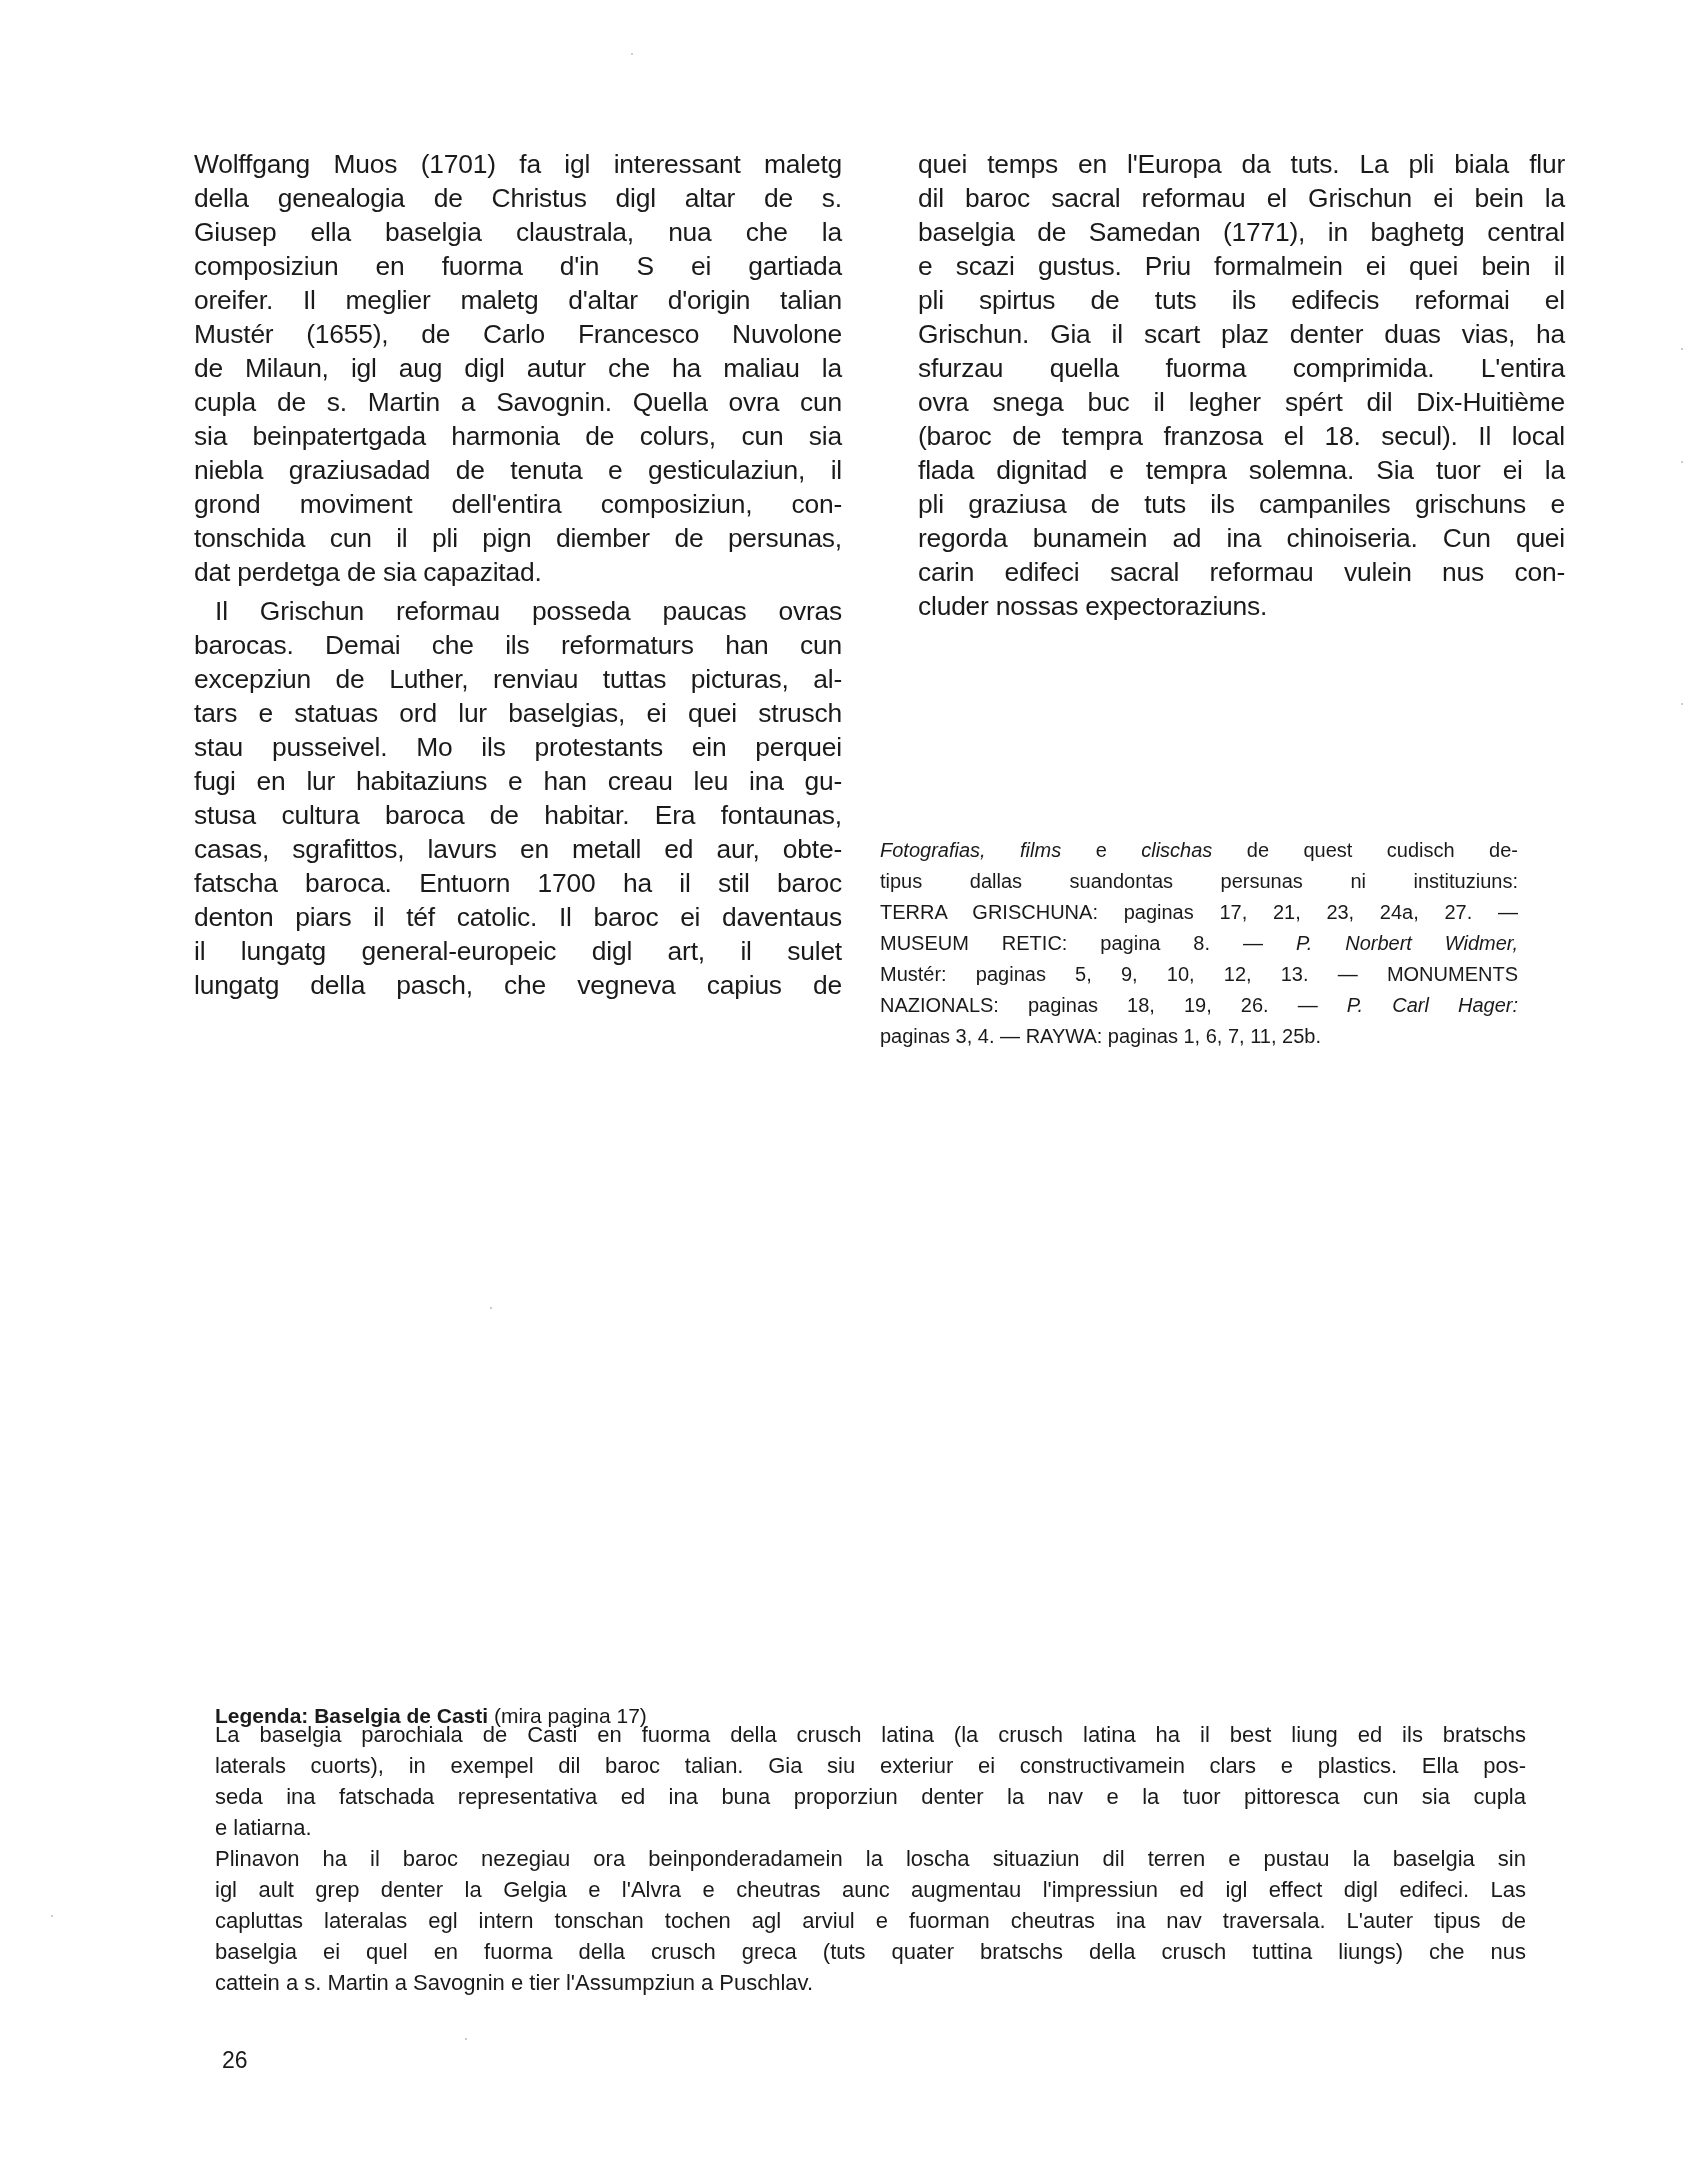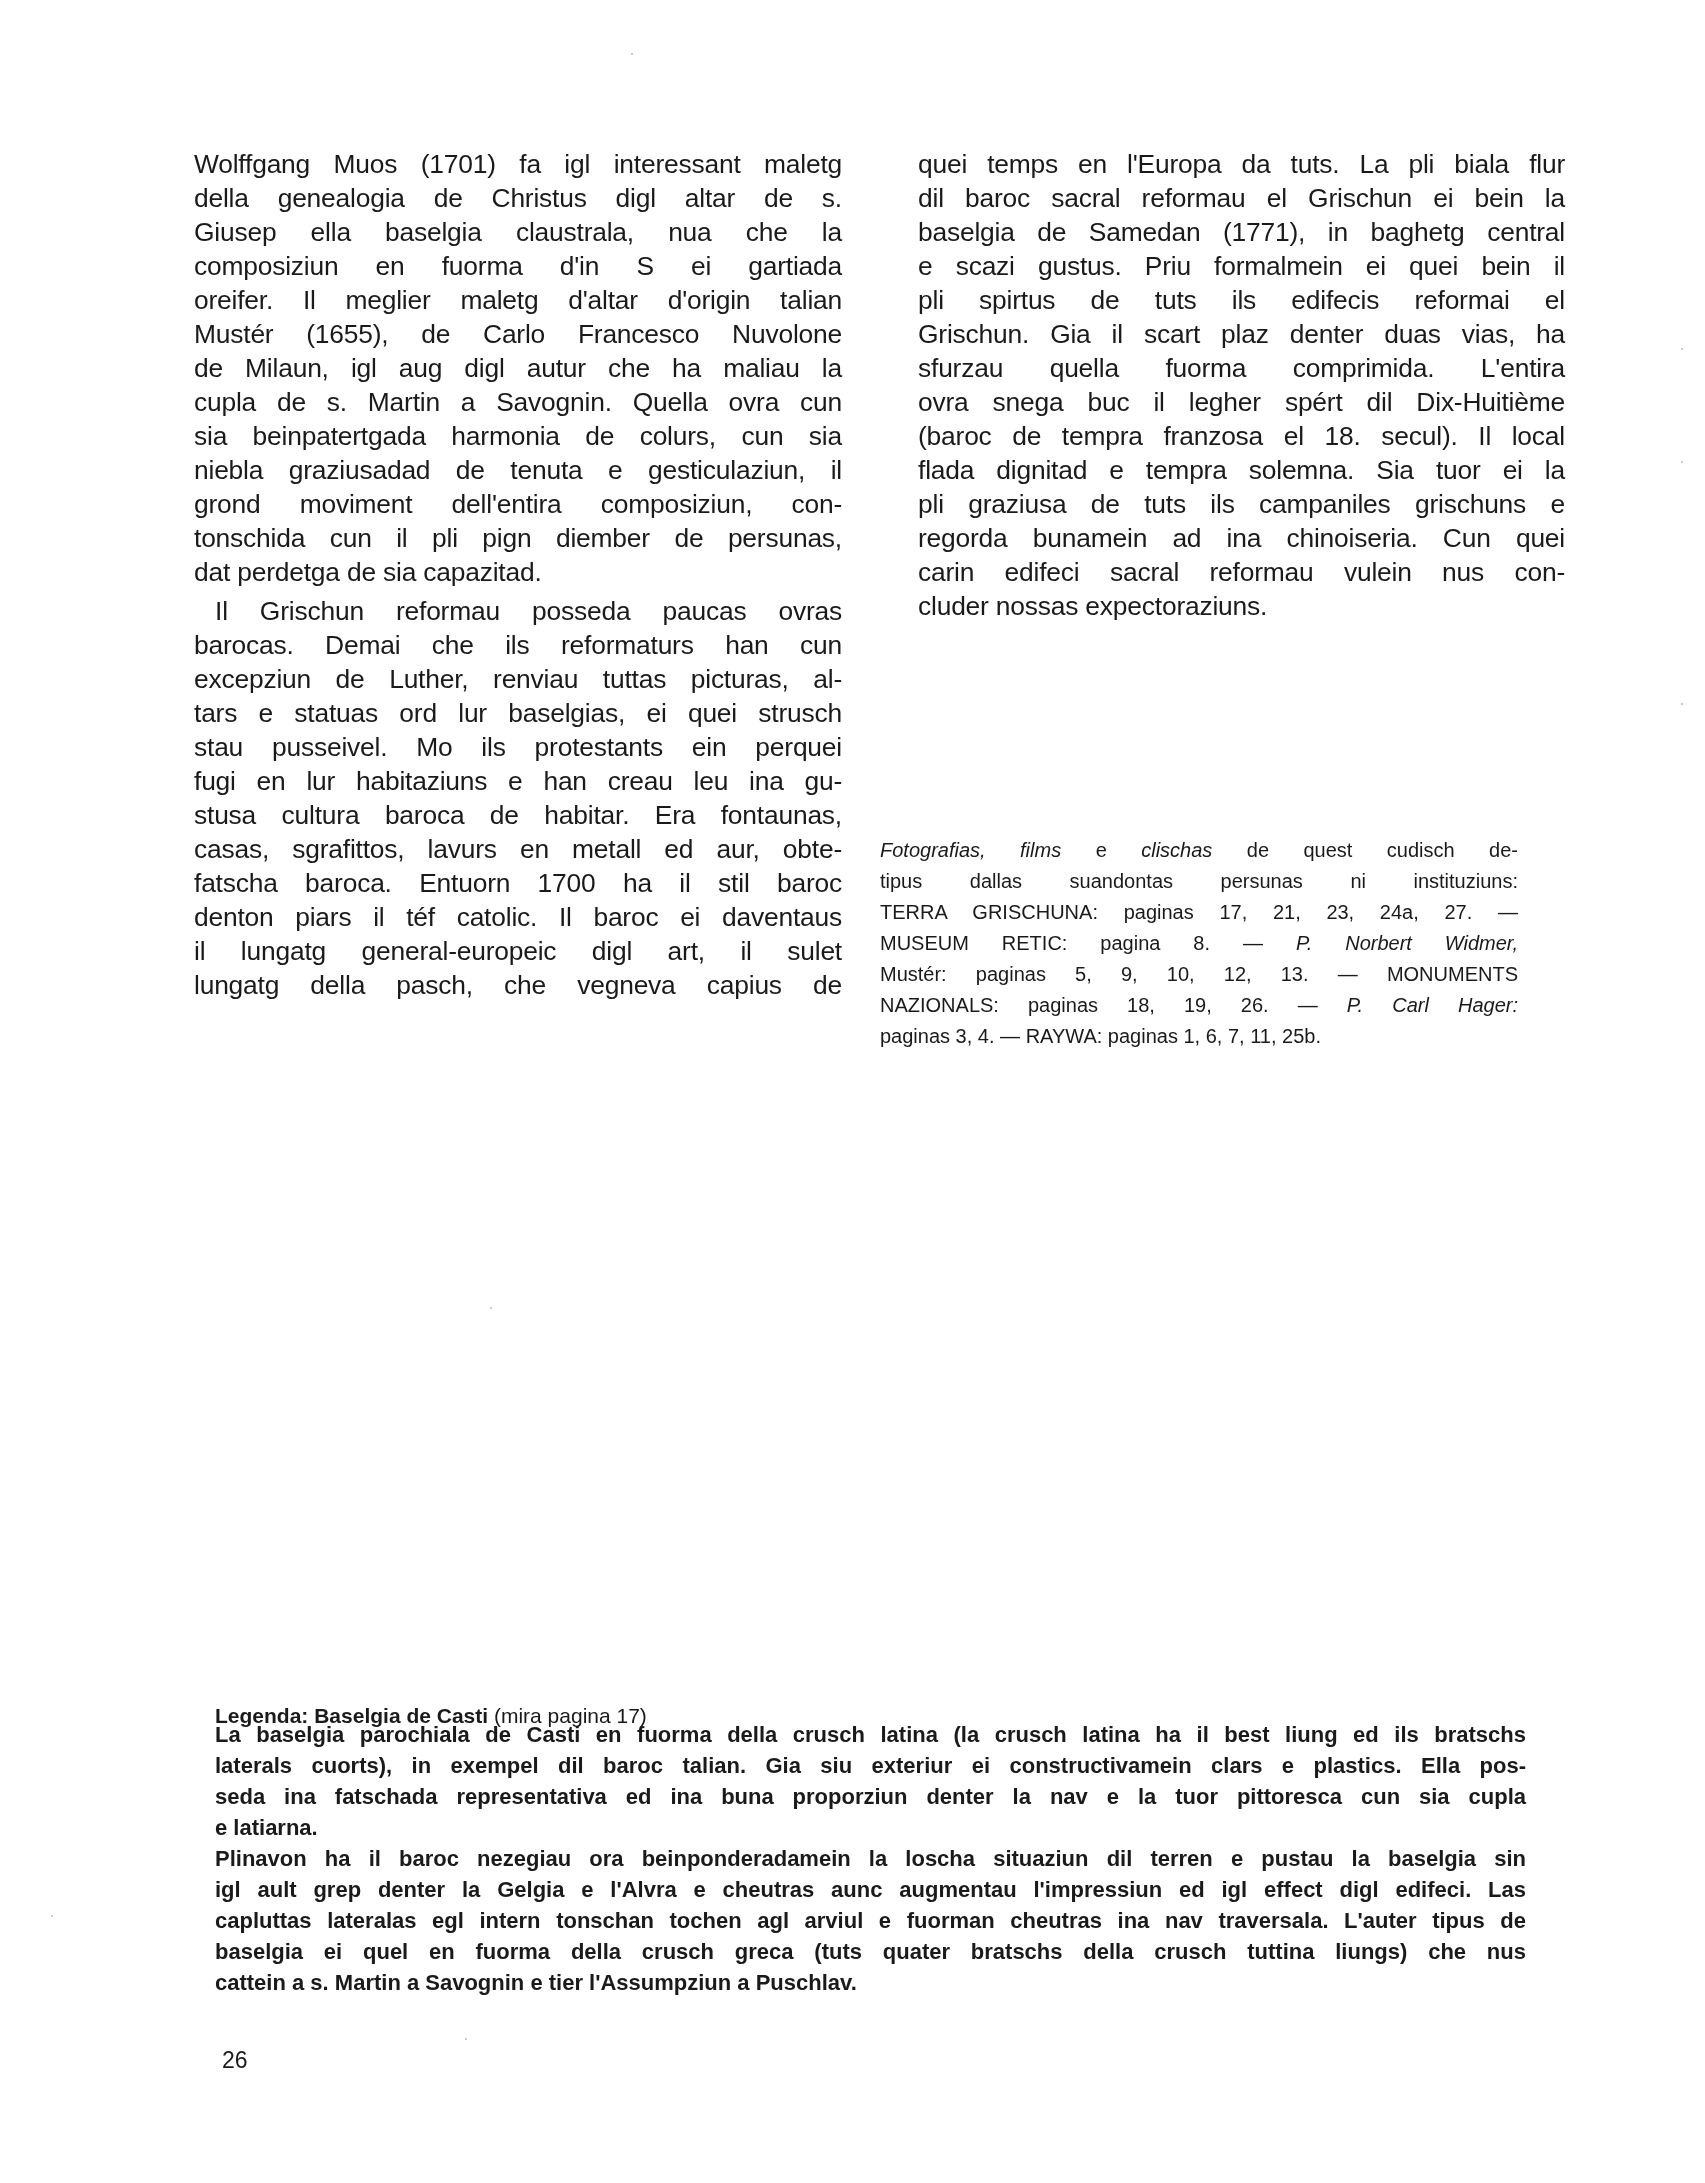--- a/index.html
+++ b/index.html
@@ -9,21 +9,21 @@
   .col-left { left: 194px; top: 147px; width: 648px; }
   .col-right { left: 870px; top: 147px; width: 647px; margin-left: 48px; }
   .line { display: block; white-space: nowrap; text-align: justify; text-align-last: justify; height: 34px; }
   .line.last { text-align-last: left; }
   .indent { padding-left: 21px; }
   .credits { position: absolute; left: 880px; top: 835px; width: 638px; font-size: 20px; line-height: 31px; }
   .credits .line { height: 31px; }
   i { font-style: italic; }
   .legend-title { position: absolute; left: 215px; top: 1704px; font-size: 21px; white-space: nowrap; }
   .legend-title b { font-weight: bold; }
-  .legend-body { position: absolute; left: 215px; top: 1719px; width: 1311px; font-size: 22px; line-height: 31px; font-weight: bold; }
+  .legend-body { position: absolute; left: 215px; top: 1719px; width: 1311px; font-size: 22px; line-height: 31px; }
   .legend-body .line { height: 31px; }
   .page-number { position: absolute; left: 222px; top: 2047px; font-size: 23px; }
   .speck { position: absolute; width: 2.3px; height: 2.3px; background: #bbb; border-radius: 50%; }
 </style>
 </head>
 <body>
 
 <div>
 
   <div class="col col-left">

